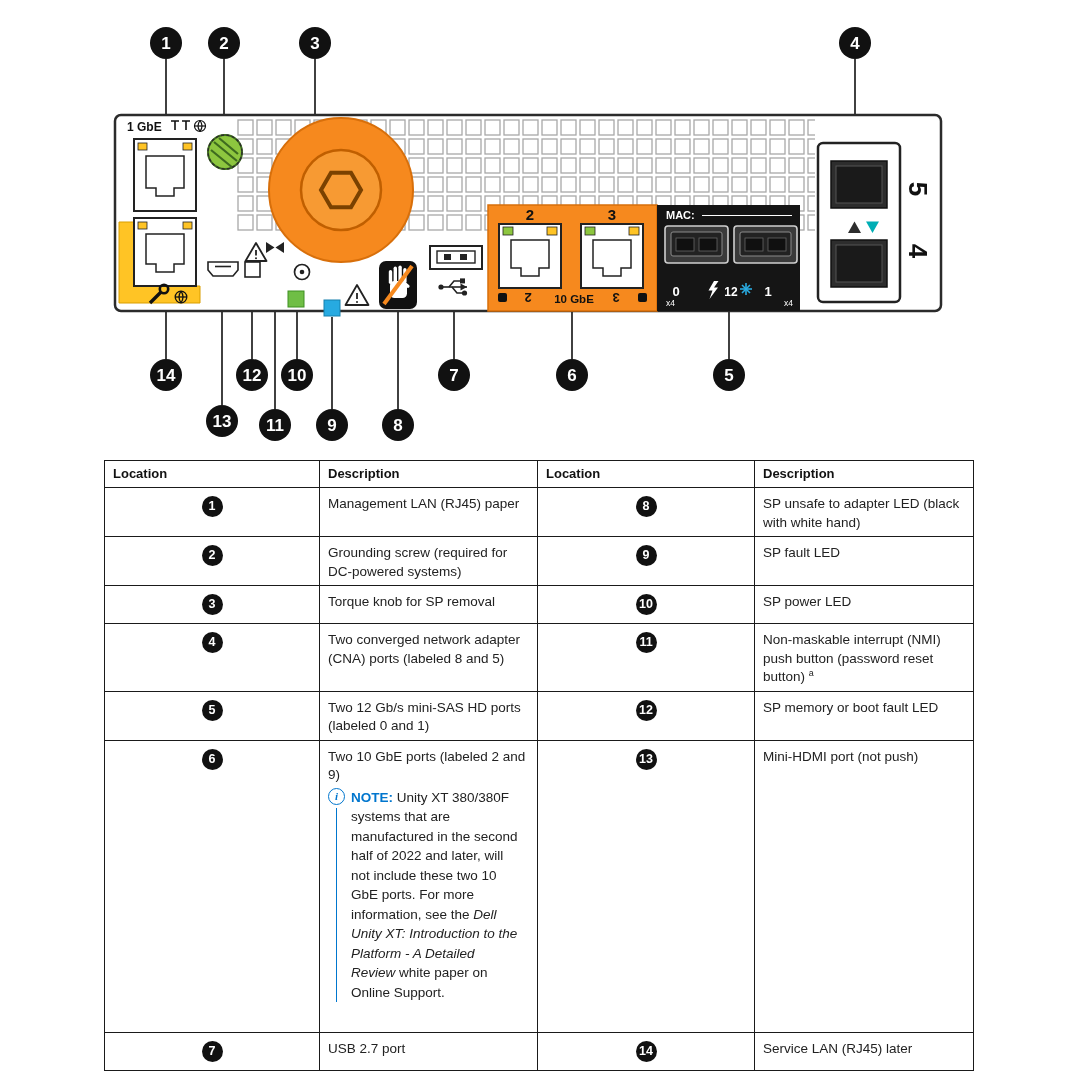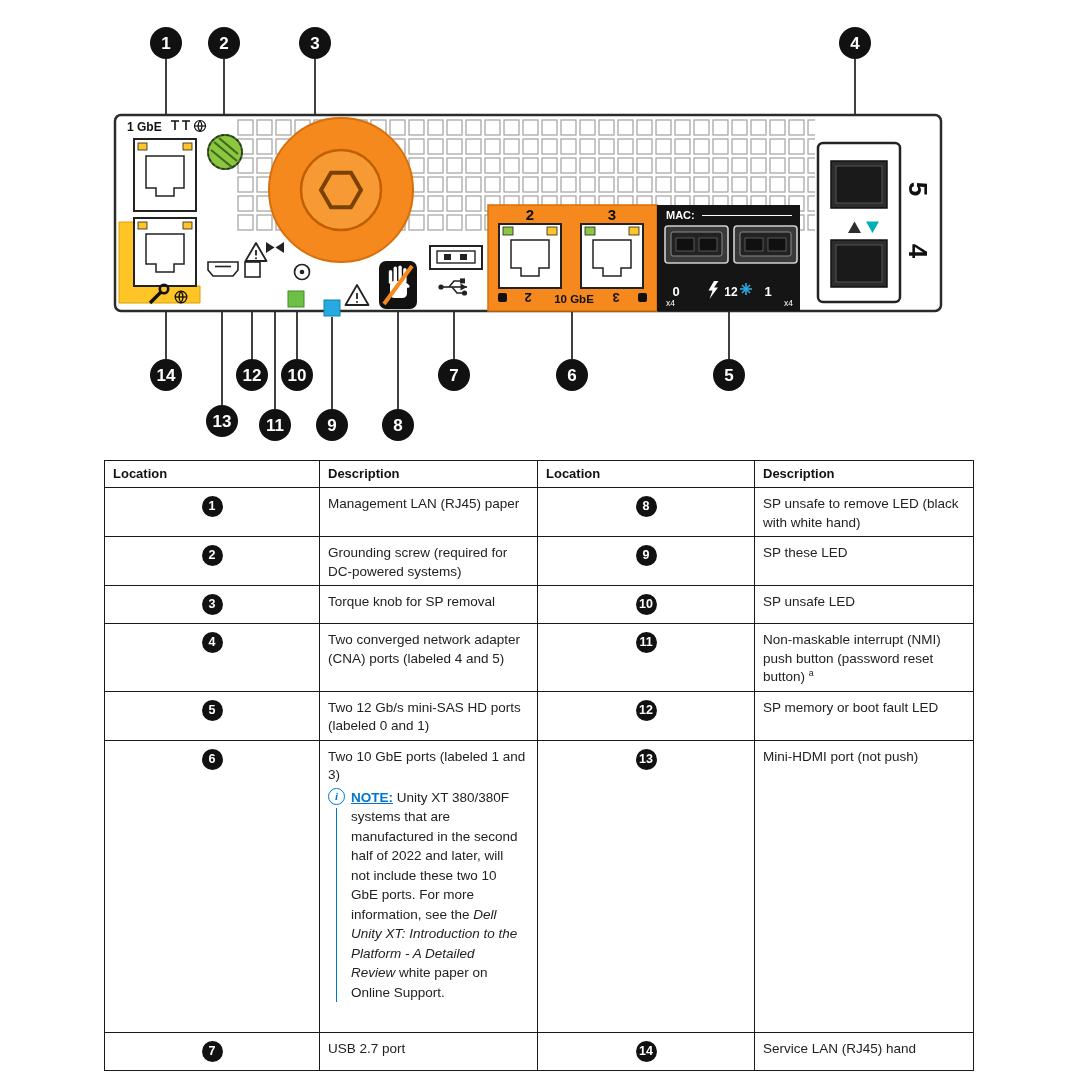--- a/index.html
+++ b/index.html
@@ -17,21 +17,21 @@
   .badge{display:inline-block;width:21px;height:21px;border-radius:50%;background:#111;color:#fff;
          font-weight:bold;font-size:12.5px;line-height:21px;text-align:center;}
   sup.fn{font-size:9px;vertical-align:super;line-height:0;}
   .note{display:flex;margin-top:3px;width:196px;}
   .note-rail{display:flex;flex-direction:column;align-items:center;margin-right:6px;}
   .note-icon{width:15px;height:15px;border:1.4px solid #0076CE;border-radius:50%;color:#0076CE;
              font-family:"Liberation Serif",serif;font-style:italic;font-weight:bold;
              font-size:11px;line-height:15px;text-align:center;flex:0 0 auto;}
   .note-rule{flex:1 1 auto;width:1.5px;background:#0076CE;margin-top:3px;}
   .note-body{max-width:168px;font-size:13.5px;line-height:19.5px;color:#222;}
-  .note-label{color:#0076CE;font-weight:bold;text-decoration:underline;}
+  .note-label{color:#0076CE;font-weight:bold;}
   .note-body em{}
 </style>
 </head>
 <body>
 
 <div class="page">
 
   <div class="diagram-wrap">
   <svg width="1080" height="458" viewBox="0 0 1080 458" font-family="Liberation Sans, sans-serif">
     <defs>
@@ -308,66 +308,66 @@
           <th>Description</th>
           <th>Location</th>
           <th>Description</th>
         </tr>
       </thead>
       <tbody>
         <tr class="h1">
           <td class="loc"><span class="badge">1</span></td>
           <td class="desc">Management LAN (RJ45) paper</td>
           <td class="loc"><span class="badge">8</span></td>
-          <td class="desc">SP unsafe to remove LED (black with white hand)</td>
+          <td class="desc">SP unsafe to adapter LED (black with white hand)</td>
         </tr>
         <tr class="h2">
           <td class="loc"><span class="badge">2</span></td>
           <td class="desc">Grounding screw (required for DC-powered systems)</td>
           <td class="loc"><span class="badge">9</span></td>
-          <td class="desc">SP these LED</td>
+          <td class="desc">SP fault LED</td>
         </tr>
         <tr class="h3">
           <td class="loc"><span class="badge">3</span></td>
           <td class="desc">Torque knob for SP removal</td>
           <td class="loc"><span class="badge">10</span></td>
-          <td class="desc">SP unsafe LED</td>
+          <td class="desc">SP power LED</td>
         </tr>
         <tr class="h4">
           <td class="loc"><span class="badge">4</span></td>
-          <td class="desc">Two converged network adapter (CNA) ports (labeled 4 and 5)</td>
+          <td class="desc">Two converged network adapter (CNA) ports (labeled 8 and 5)</td>
           <td class="loc"><span class="badge">11</span></td>
           <td class="desc"><span>Non-maskable interrupt (NMI) push button (password reset button)</span> <sup class="fn">a</sup></td>
         </tr>
         <tr class="h5">
           <td class="loc"><span class="badge">5</span></td>
           <td class="desc">Two 12 Gb/s mini-SAS HD ports (labeled 0 and 1)</td>
           <td class="loc"><span class="badge">12</span></td>
           <td class="desc">SP memory or boot fault LED</td>
         </tr>
         <tr class="h6">
           <td class="loc"><span class="badge">6</span></td>
           <td class="desc">
-            <div>Two 10 GbE ports (labeled 1 and 3)</div>
+            <div>Two 10 GbE ports (labeled 2 and 9)</div>
             <div class="note">
               <div class="note-rail">
                 <span class="note-icon">i</span>
                 <span class="note-rule"></span>
               </div>
               <div class="note-body">
                 <span class="note-label">NOTE:</span>
                 <span>Unity XT 380/380F systems that are manufactured in the second half of 2022 and later, will not include these two 10 GbE ports. For more information, see the </span><em>Dell Unity XT: Introduction to the Platform - A Detailed Review</em><span> white paper on Online Support.</span>
               </div>
             </div>
           </td>
           <td class="loc"><span class="badge">13</span></td>
           <td class="desc">Mini-HDMI port (not push)</td>
         </tr>
         <tr class="h7">
           <td class="loc"><span class="badge">7</span></td>
           <td class="desc">USB 2.7 port</td>
           <td class="loc"><span class="badge">14</span></td>
-          <td class="desc">Service LAN (RJ45) hand</td>
+          <td class="desc">Service LAN (RJ45) later</td>
         </tr>
       </tbody>
     </table>
   </div>
 </div>
 
 </body></html>

